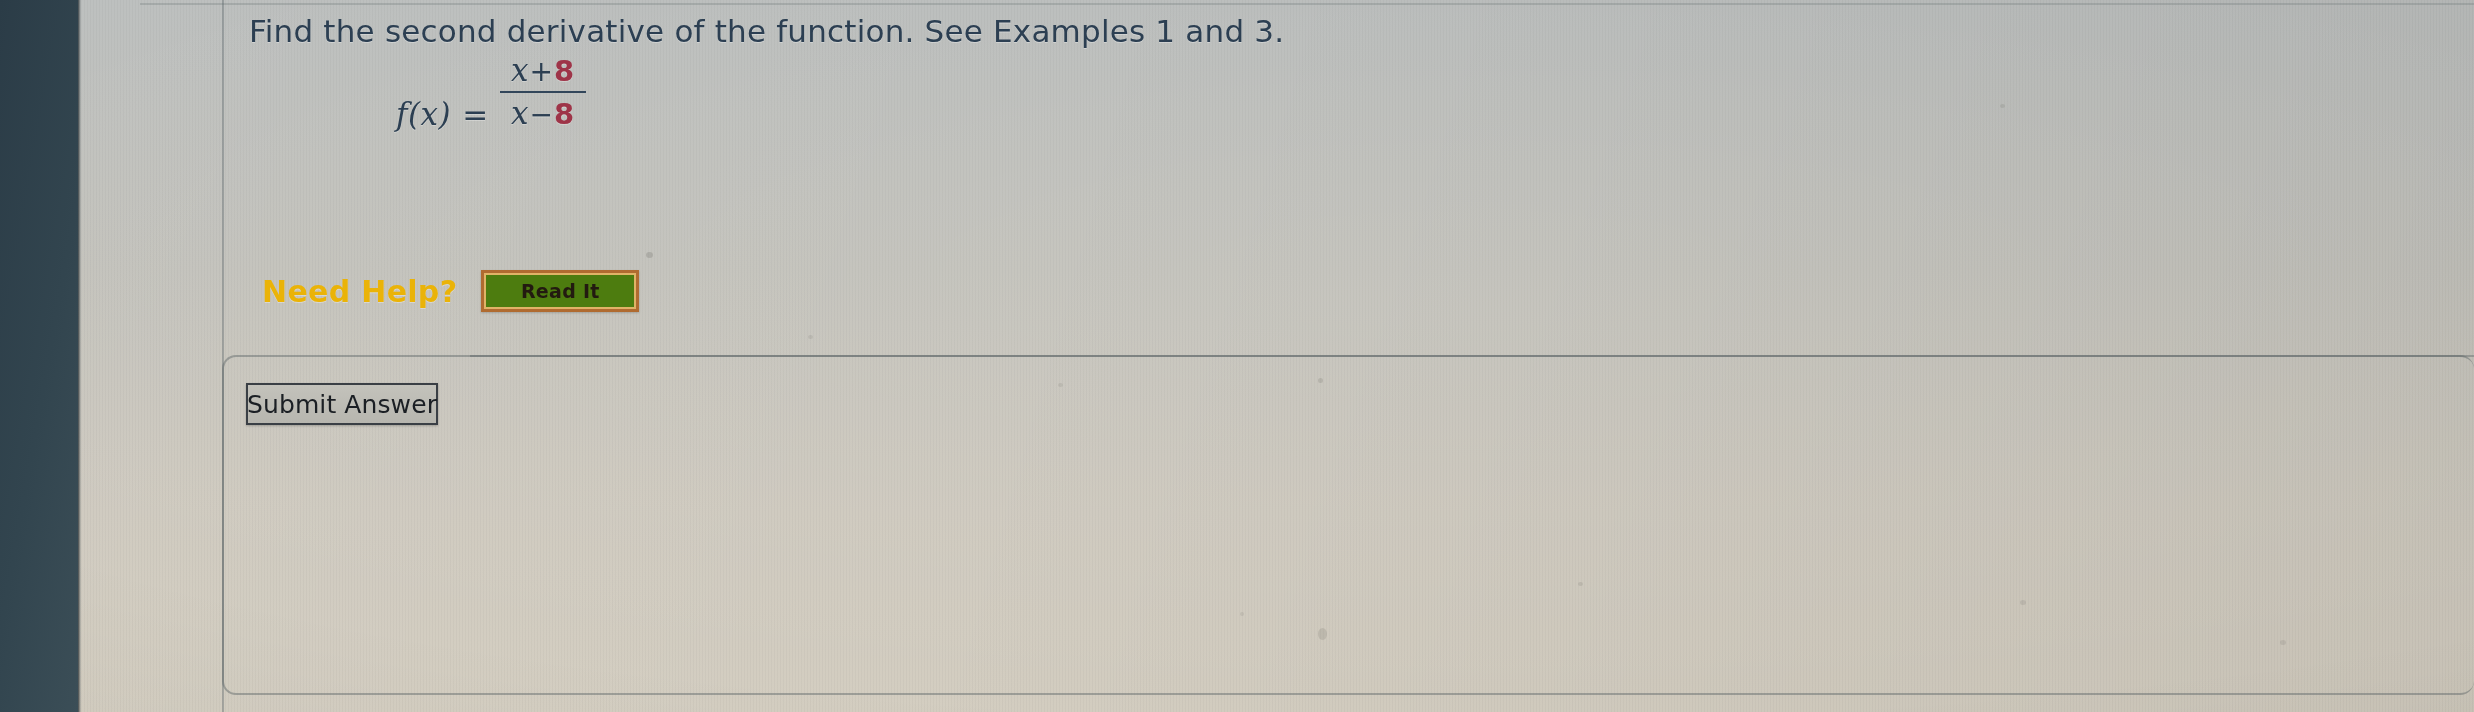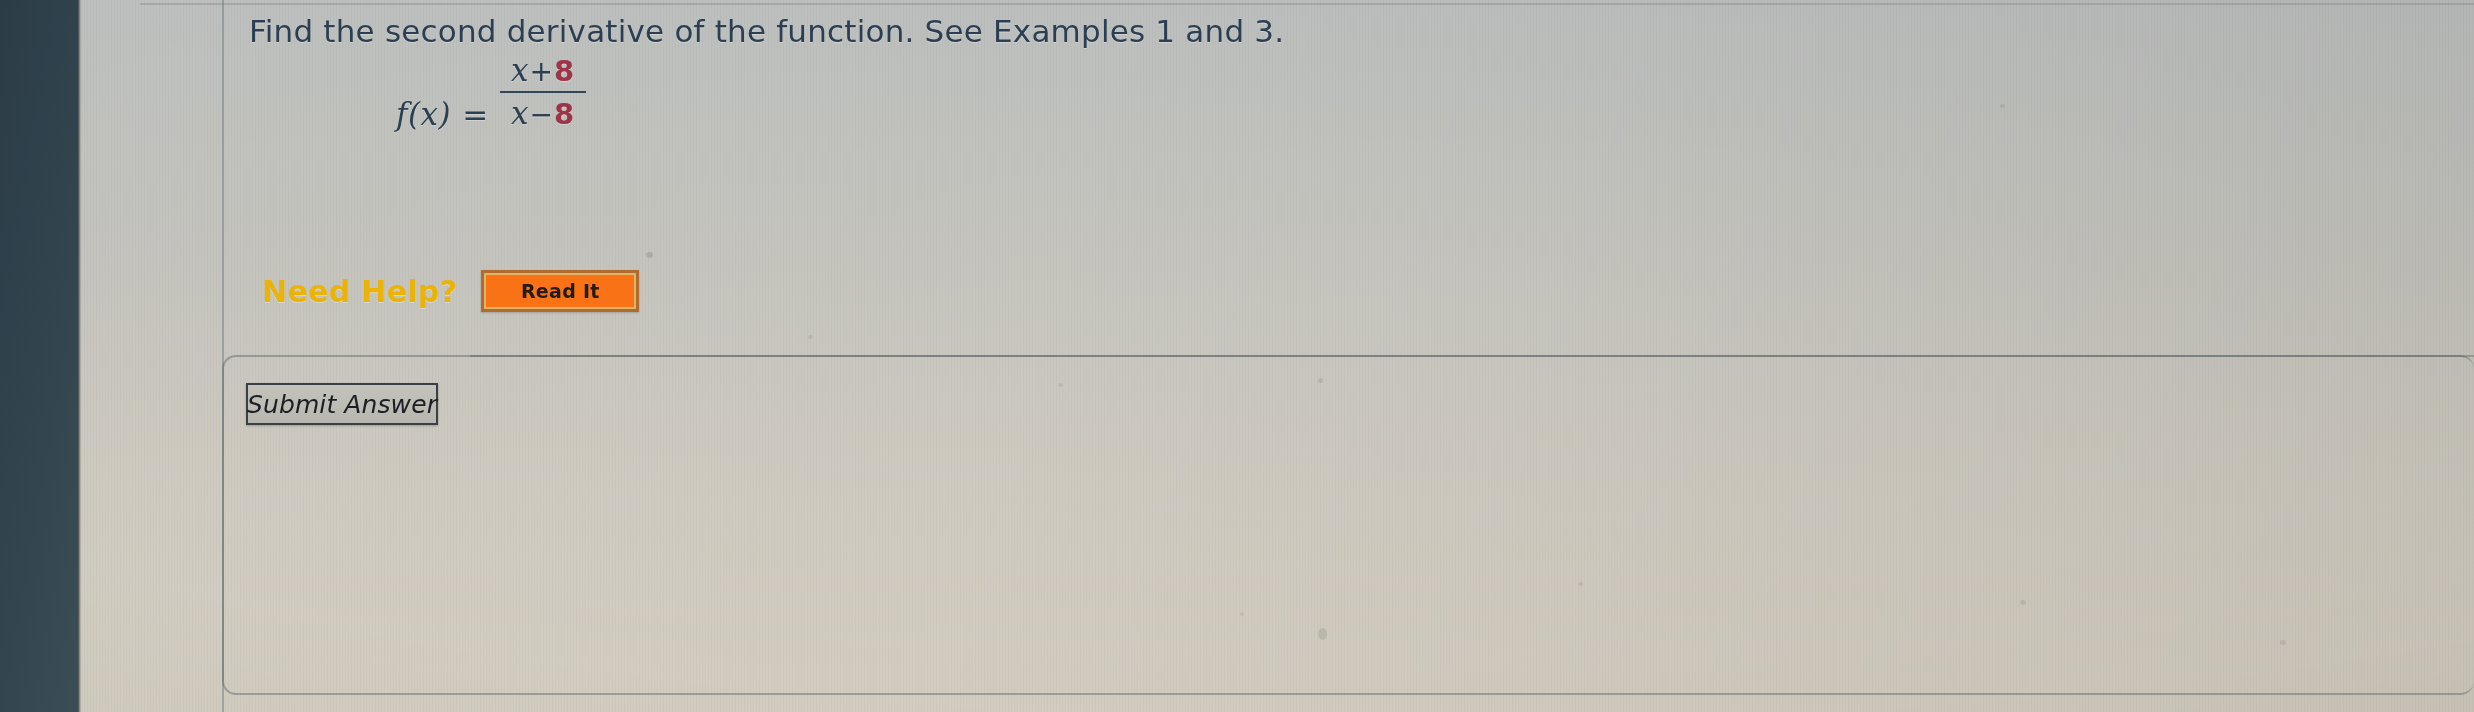--- a/index.html
+++ b/index.html
@@ -197,21 +197,21 @@
     letter-spacing: 0.3px;
     text-shadow: 0 1px 0 rgba(255,255,255,0.32);
     white-space: nowrap;
   }
   .read-it-button {
     margin-left: 24px;
     box-sizing: border-box;
     width: 158px;
     height: 42px;
     border: 3px solid #b06b30;
-    background: #f97316;
+    background: #4d7c0f;
     display: flex;
     align-items: center;
     justify-content: center;
     box-shadow: inset 0 0 0 2px #e0b367,
                 0 1px 2px rgba(0,0,0,0.18);
     cursor: pointer;
   }
   .read-it-label {
     font-size: 19px;
     font-weight: bold;
@@ -249,21 +249,20 @@
     box-sizing: border-box;
     width: 192px;
     height: 42px;
     border: 2px solid #3a3f45;
     background: linear-gradient(180deg, #c3c2bb 0%, #b7b6af 100%);
     display: flex;
     align-items: center;
     justify-content: center;
     box-shadow: 0 1px 2px rgba(0,0,0,0.22);
     cursor: pointer;
-    font-style: italic;
   }
   .submit-label {
     font-size: 25px;
     color: #1b1f24;
     letter-spacing: 0.1px;
     white-space: nowrap;
   }
 
   
   .speck {

